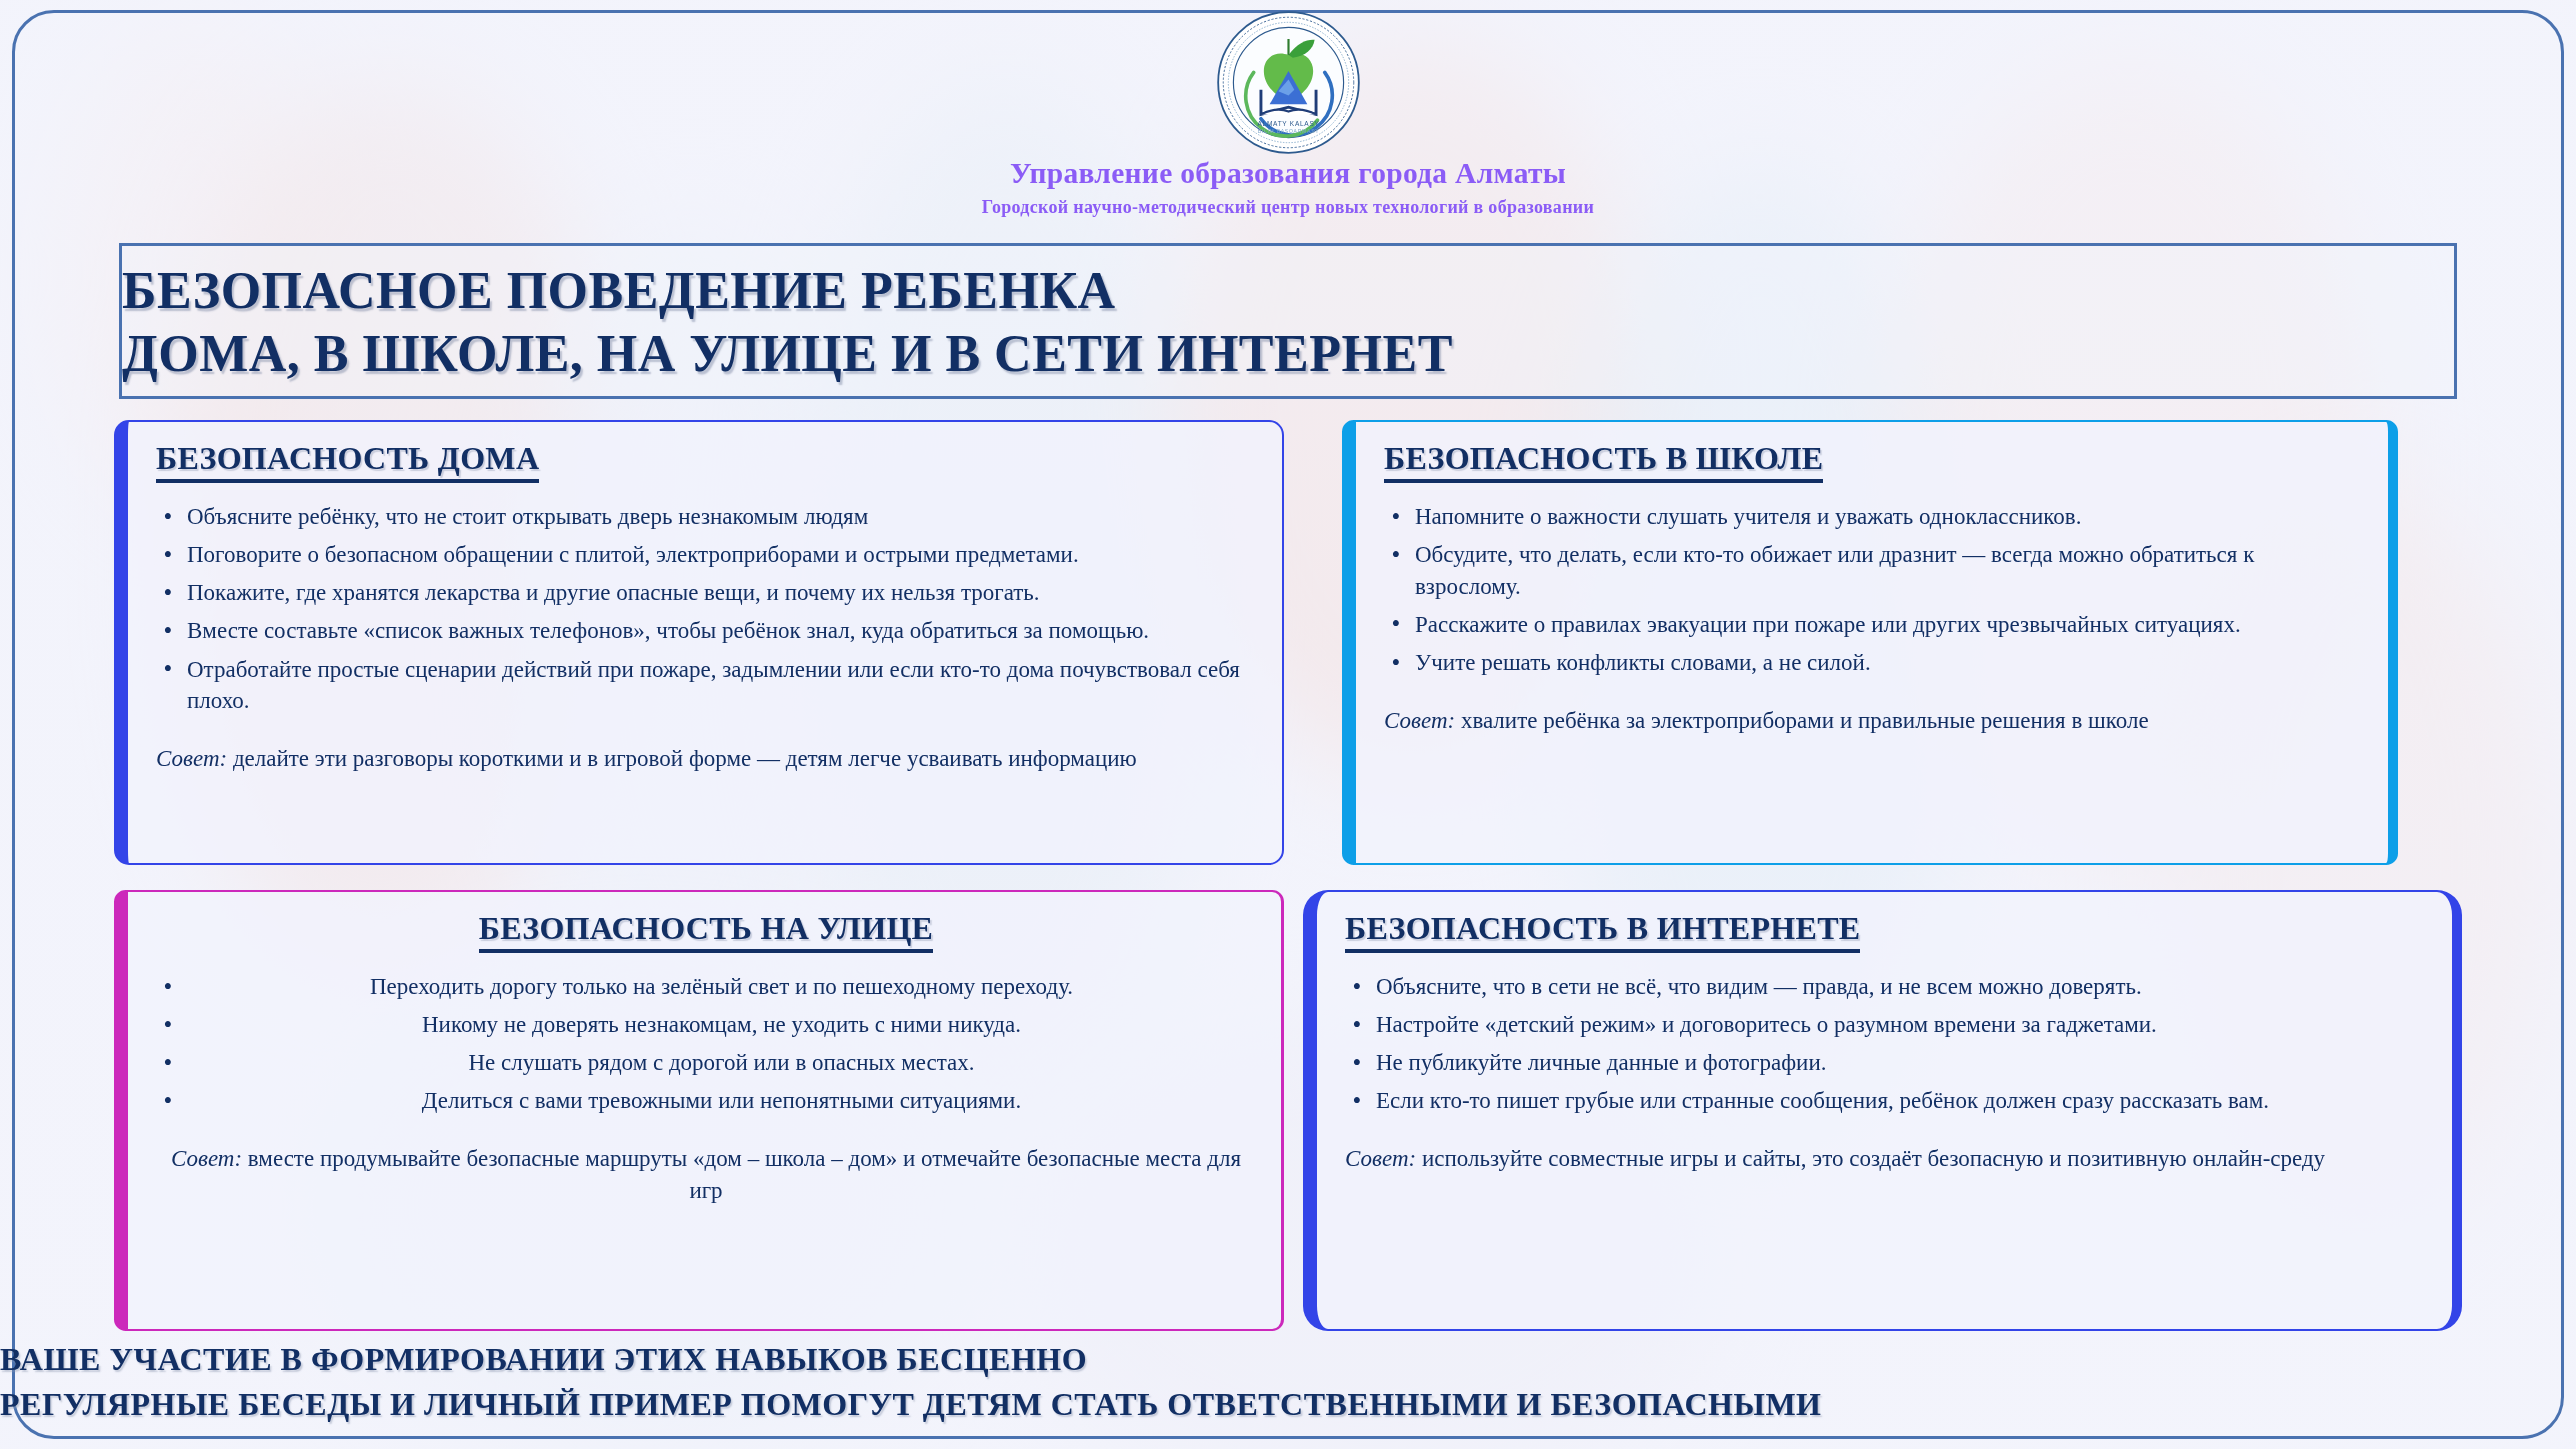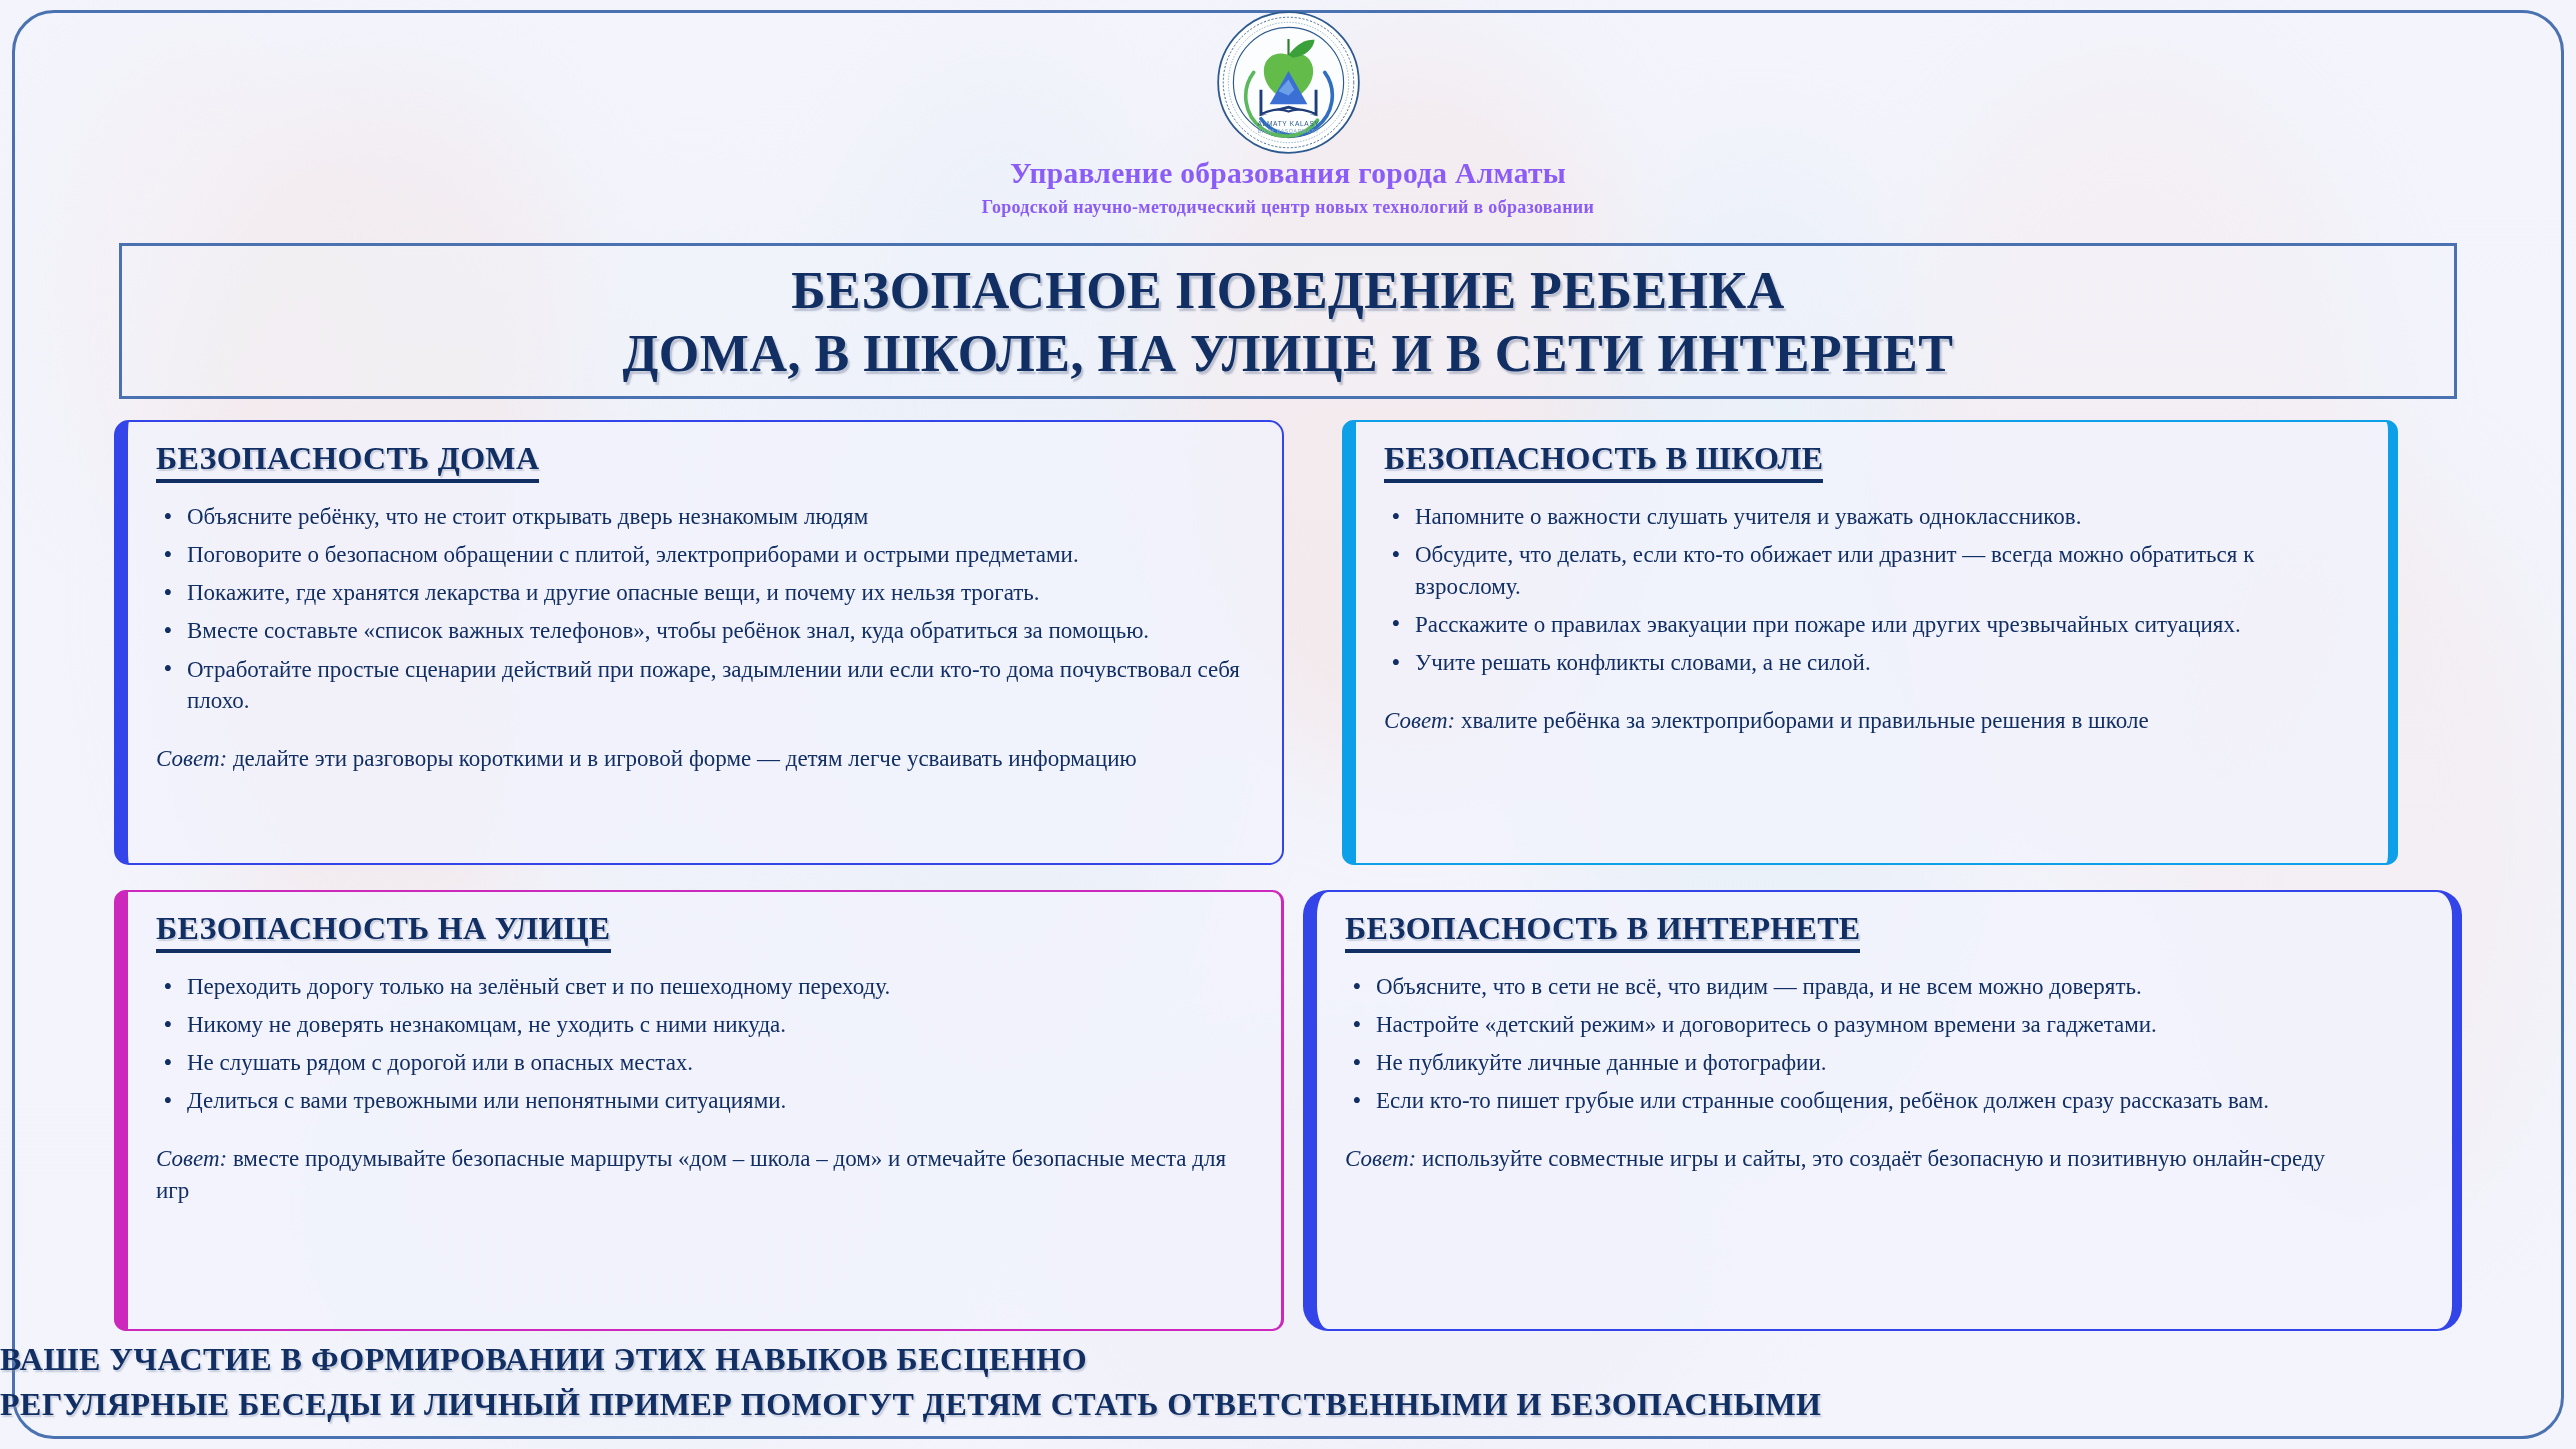--- a/index.html
+++ b/index.html
@@ -60,21 +60,20 @@
   #org-line-2{font-size:18px;margin-top:7.5px;}
 
   
   #title-box{
     position:absolute;left:119px;top:243px;width:2338px;height:156px;
     border:3.8px solid #4a72b0;
     box-sizing:border-box;
     background:rgba(243,244,252,.30);
   }
   #title-box .tline{
-    text-align:center;
     font-family:"Liberation Serif", serif;
     font-weight:bold;
     font-size:52px;
     letter-spacing:0.5px;
     color:#122f64;
     text-shadow:2.1px 2.7px 1.6px rgba(120,130,160,.45);
     line-height:1.22;
   }
   #title-line-1{padding-top:13px;}
 
@@ -87,21 +86,21 @@
     overflow:hidden;
   }
   #card-home    {left:114px;  top:420px;  width:1170px; height:445px;
                  border-top:2.7px solid #3344e8;border-bottom:2.7px solid #3344e8;
                  border-left:14px solid #3344e8;border-right:2.7px solid #3344e8;border-radius:15px;}
   #card-school  {left:1342px; top:420px;  width:1056px; height:445px;
                  border-top:2.7px solid #0d9fe8;border-bottom:2.7px solid #0d9fe8;
                  border-left:14px solid #0d9fe8;border-right:10.7px solid #0d9fe8;}
   #card-street  {left:114px;  top:890px; width:1170px; height:441px;
                  border-top:2.7px solid #cc28bb;border-bottom:2.7px solid #cc28bb;
-                 border-left:14px solid #cc28bb;border-right:3.8px solid #cc28bb;}
+                 border-left:14px solid #cc28bb;border-right:3.8px solid #cc28bb;text-align:center;}
   #card-internet{left:1303px; top:890px; width:1159px; height:441px;
                  border-top:2.7px solid #3344e8;border-bottom:2.7px solid #3344e8;
                  border-left:14px solid #3344e8;border-right:10.7px solid #3344e8;border-radius:25px;}
 
   .card-inner{padding:18px 25px 0 28px;}
 
   .card-title{
     display:inline-block;
     font-family:"Liberation Serif", serif;
     font-weight:bold;

